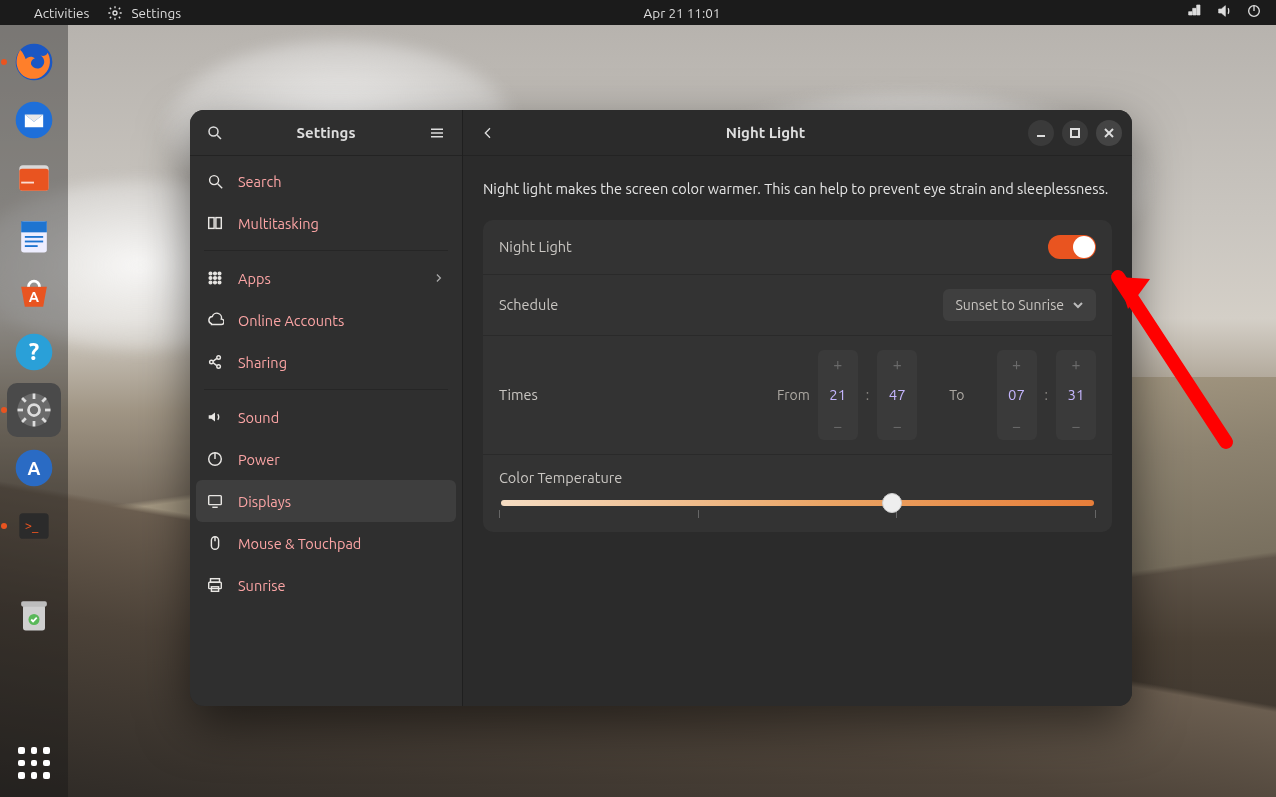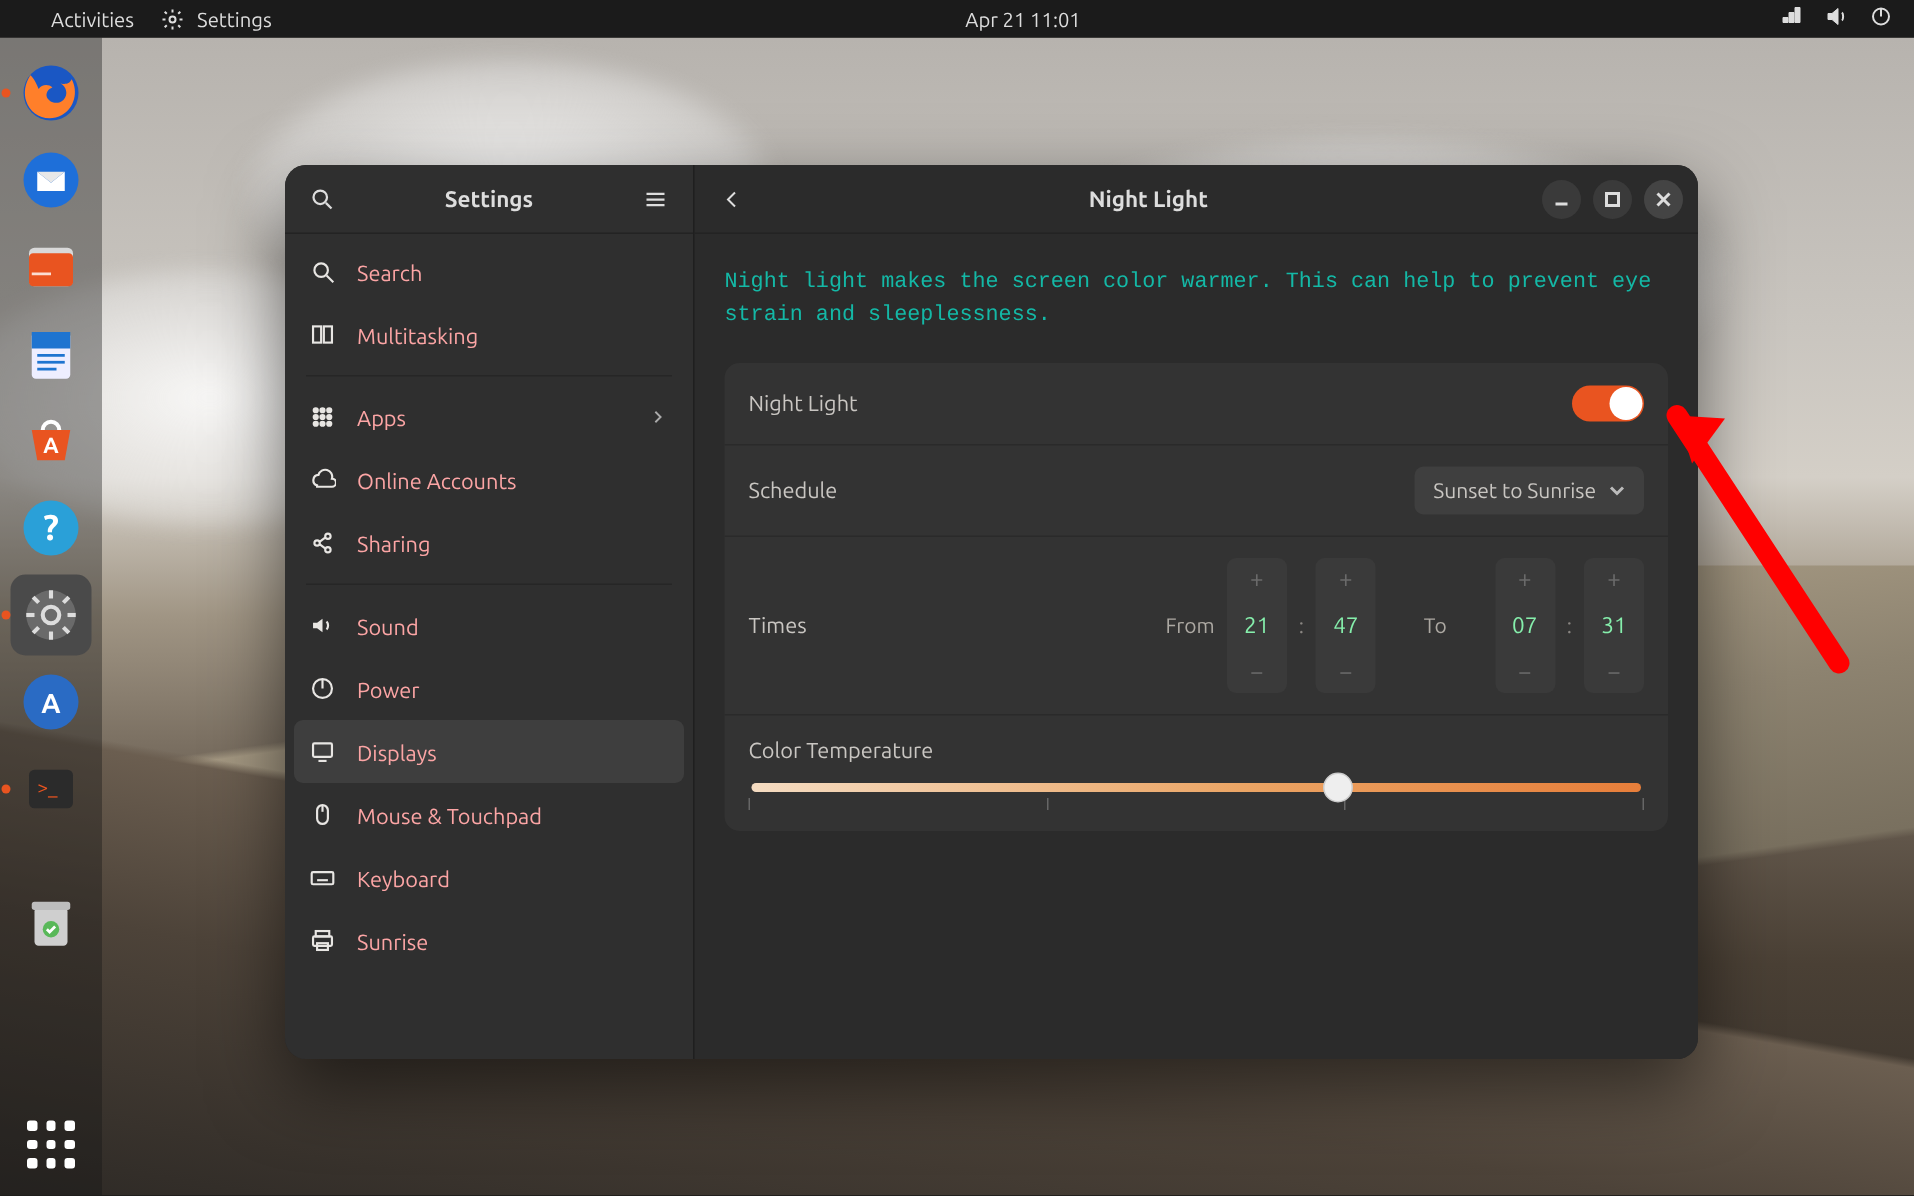--- a/index.html
+++ b/index.html
@@ -56,41 +56,41 @@
   .content { flex:1; display:flex; flex-direction:column; background:#2b2b2b; border-left:1px solid #1f1f1f;}
   .content-header{ height:46px; display:flex; align-items:center; padding:0 10px; border-bottom:1px solid #232323;}
   .content-header .back{ width:30px; height:30px; display:flex; align-items:center; justify-content:center; border-radius:6px;}
   .content-header .title{ flex:1; text-align:center; font-weight:600; font-size:15px;}
   .winbtns{ display:flex; gap:8px;}
   .winbtn{ width:26px; height:26px; border-radius:50%; background:#3a3a3a; display:flex; align-items:center; justify-content:center;}
   .winbtn svg{width:12px;height:12px; stroke:#ddd; fill:none; stroke-width:2;}
   .winbtn.close{ background:#444;}
 
   .body{ padding:22px 20px; font-size:14.5px; color:#c9c6c2;}
-  .desc{ color:#14b8a6; margin-bottom:20px; line-height:1.5;font-family:Liberation Mono, monospace;}
+  .desc{ color:#e5e5e5; margin-bottom:20px; line-height:1.5;}
   .panel{ background:#333; border-radius:10px; overflow:hidden;}
   .row{ display:flex; align-items:center; padding:14px 16px; min-height:54px;}
   .row + .row{ border-top:1px solid #2a2a2a;}
   .row .label{ flex:0 0 auto;}
   .row .grow{flex:1;}
   .row.times{ min-height:96px;}
 
   
   .toggle{ width:48px; height:24px; border-radius:14px; background:#e95420; position:relative;}
   .toggle .knob{ position:absolute; right:1px; top:1px; width:22px; height:22px; border-radius:50%; background:#fff;}
 
   
   .select{ background:#3f3f3f; border-radius:6px; padding:8px 12px; display:flex; align-items:center; gap:8px; font-size:14px;}
   .select svg{width:12px;height:12px;stroke:#bbb;fill:none;stroke-width:2;}
 
   
   .times-box{ display:flex; align-items:center; gap:8px; color:#aca8a2; font-size:14px;}
   .spin{ width:40px; background:#3a3a3a; border-radius:6px; display:flex; flex-direction:column; align-items:center;}
   .spin .pm{ height:28px; display:flex; align-items:center; justify-content:center; color:#6a6a6a; width:100%; font-size:16px; user-select:none;}
-  .spin .val{ height:34px; display:flex; align-items:center; justify-content:center; color:#86efac; font-size:15px;}
+  .spin .val{ height:34px; display:flex; align-items:center; justify-content:center; color:#c4b5fd; font-size:15px;}
   .colon{ color:#8a8682;}
 
   
   .slider-row{ flex-direction:column; align-items:stretch; gap:14px;}
   .slider-track{ height:6px; border-radius:3px; background:linear-gradient(90deg, #f5dcc2 0%, #eba565 55%, #e77e3a 100%); position:relative; margin:0 2px;}
   .slider-thumb{ position:absolute; top:-7px; width:20px; height:20px; border-radius:50%; background:#eee; border:1px solid #ccc;}
   .ticks{display:flex; justify-content:space-between; margin-top:4px;}
   .tick{width:1px; height:8px; background:#666;}
 
   
@@ -332,32 +332,20 @@
         <div class="list-item">
           <svg class="ico" viewBox="0 0 20 20">
             <rect x="6" y="3" width="8" height="14" rx="4"></rect>
             <line x1="10" y1="3" x2="10" y2="8"></line>
           </svg>
           <span>Mouse &amp; Touchpad</span>
           <span class="spacer"></span>
         </div>
         <div class="list-item">
           <svg class="ico" viewBox="0 0 20 20">
-            <rect x="2" y="6" width="16" height="9" rx="1"></rect>
-            <line x1="5" y1="9" x2="5" y2="9"></line>
-            <line x1="8" y1="9" x2="8" y2="9"></line>
-            <line x1="11" y1="9" x2="11" y2="9"></line>
-            <line x1="14" y1="9" x2="14" y2="9"></line>
-            <line x1="6" y1="12" x2="14" y2="12"></line>
-          </svg>
-          <span>Keyboard</span>
-          <span class="spacer"></span>
-        </div>
-        <div class="list-item">
-          <svg class="ico" viewBox="0 0 20 20">
             <rect x="5" y="3" width="10" height="4"></rect>
             <rect x="3" y="7" width="14" height="7" rx="1"></rect>
             <rect x="6" y="12" width="8" height="5"></rect>
           </svg>
           <span>Sunrise</span>
           <span class="spacer"></span>
         </div>
       </div>
   </div>
 

